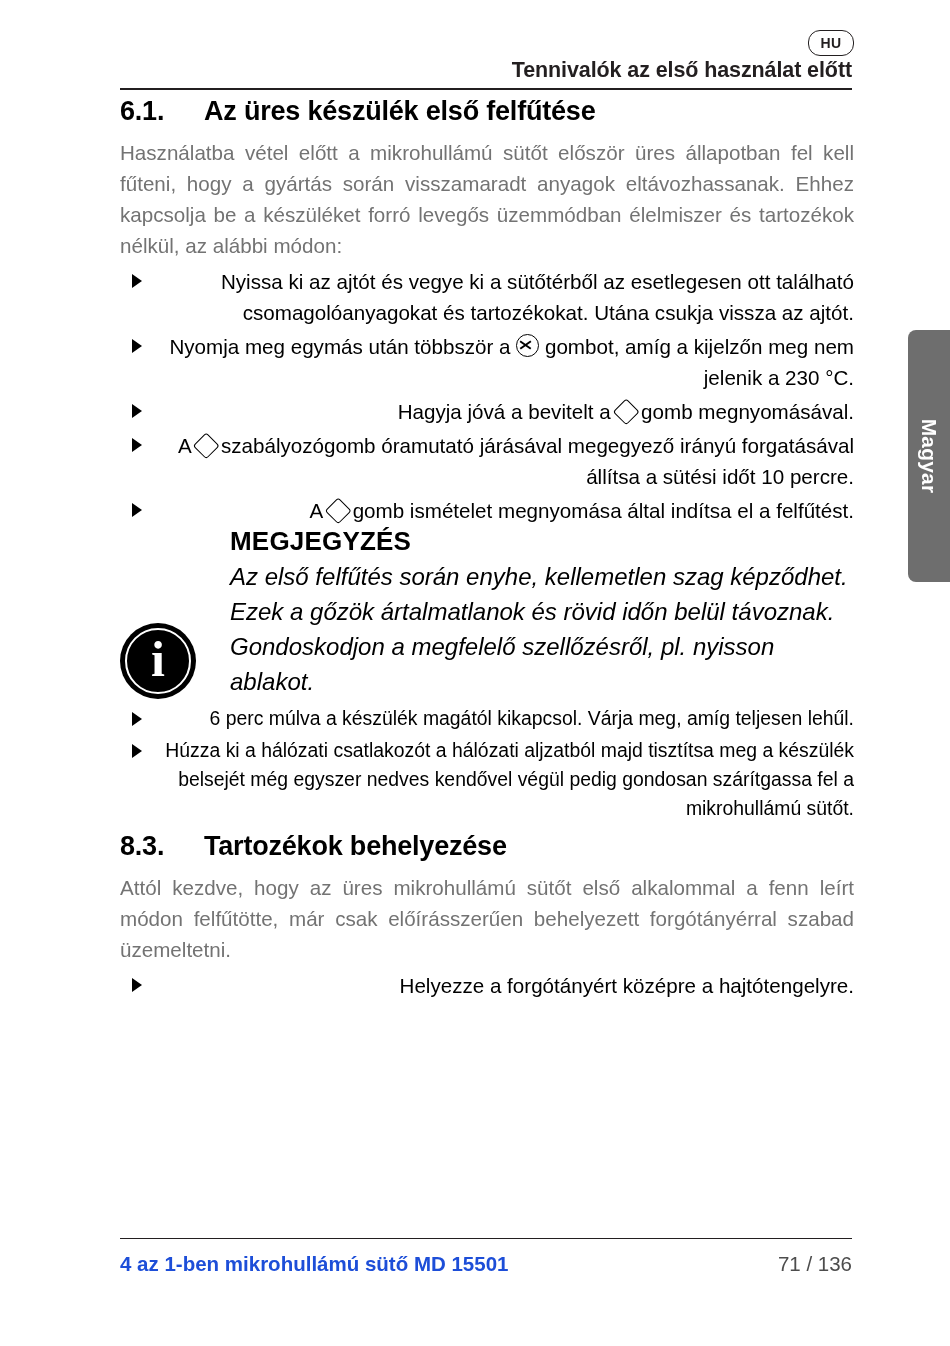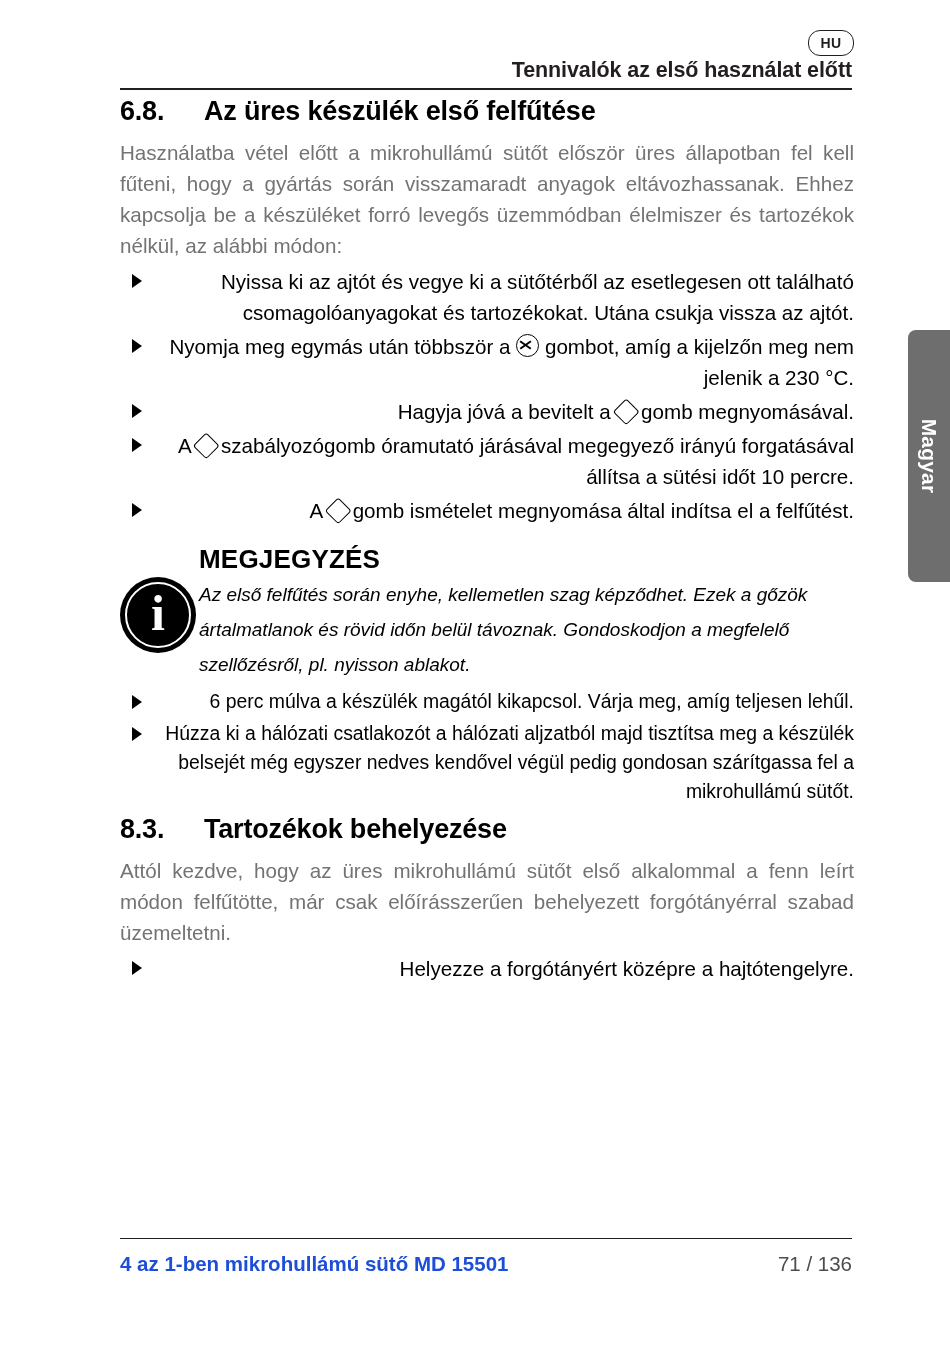--- a/index.html
+++ b/index.html
@@ -163,24 +163,23 @@
   }
   .glyph-knob {
     width: 17px; height: 17px;
     border: 1.8px solid #000;
     transform: rotate(45deg) translateY(-1px);
     border-radius: 3px;
   }
 
   
   .note {
-    margin-top: 18px;
     display: flex;
-    gap: 3px;
-    align-items: center;
+    gap: 34px;
+    align-items: flex-end;
   }
   .note-icon {
     flex: none;
     width: 76px;
     height: 76px;
     border-radius: 50%;
     background: #000;
     position: relative;
     margin-top: 4px;
   }
@@ -205,21 +204,21 @@
   .note-body { flex: 1 1 auto; }
   .note-title {
     font-size: 26px;
     font-weight: 700;
     letter-spacing: 0.2px;
     margin: 0 0 2px 0;
   }
   .note-text {
     margin: 0;
     font-style: italic;
-    font-size: 19px;
+    font-size: 24px;
     line-height: 35px;
   }
 
   
   .footer-rule {
     position: absolute;
     left: 120px;
     right: 98px;
     top: 1238px;
     border-top: 1.6px solid #231f20;
@@ -249,21 +248,21 @@
   <div class="header-title">Tennivalók az első használat előtt</div>
   <div class="header-rule"></div>
 
   <div class="side-tab">
     <span>Magyar</span>
   </div>
 
   <div class="content">
 
     <h2 class="sec-head">
-      <span class="num">6.8.</span>
+      <span class="num">6.1.</span>
       <span>Az üres készülék első felfűtése</span>
     </h2>
 
     <p class="body">Használatba vétel előtt a mikrohullámú sütőt először üres állapotban fel kell fűteni, hogy a gyártás során visszamaradt anyagok eltávozhassanak. Ehhez kapcsolja be a készüléket forró levegős üzemmódban élelmiszer és tartozékok nélkül, az alábbi módon:</p>
 
     <ul class="bullets">
       <li>
         <span class="arrow"></span>
         <span>Nyissa ki az ajtót és vegye ki a sütőtérből az esetlegesen ott található csomagolóanyagokat és tartozékokat. Utána csukja vissza az ajtót.</span>
       </li>

